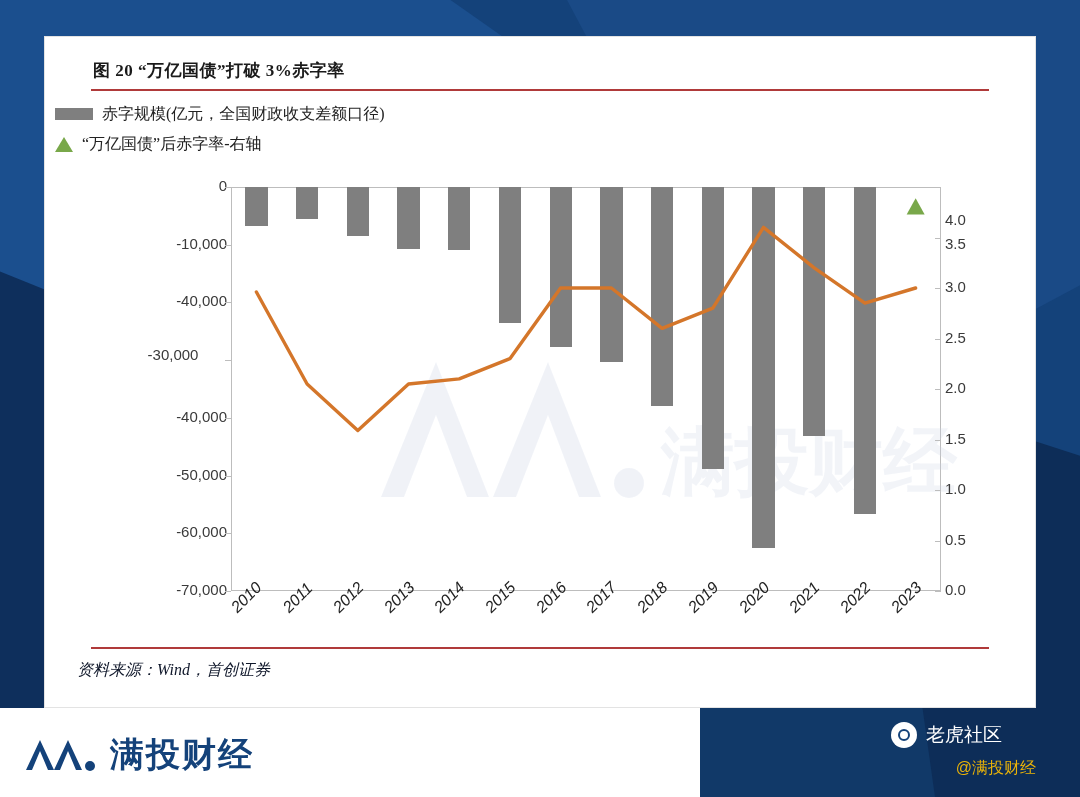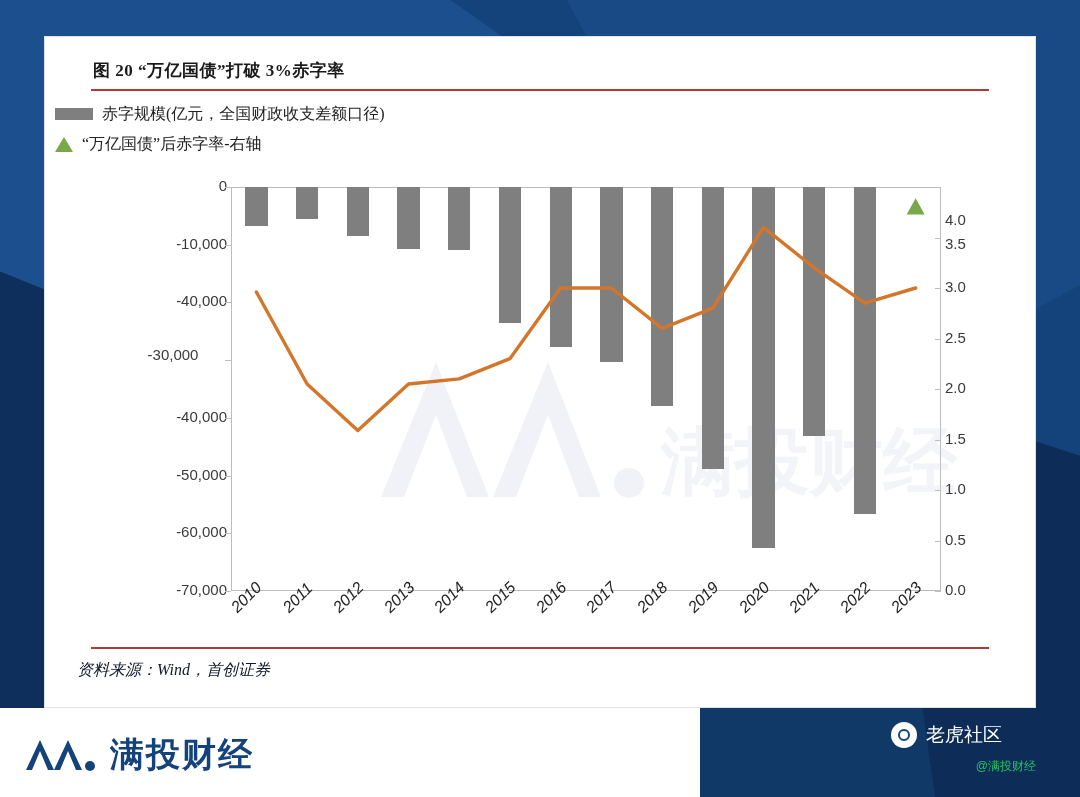--- a/index.html
+++ b/index.html
@@ -79,21 +79,21 @@
   .foot-logo-text{position:absolute;left:110px;top:24px;font-size:34px;font-weight:bold;color:#14427a;
     font-family:"Liberation Sans","DejaVu Sans",sans-serif;letter-spacing:2px;}
   .foot-mark{position:absolute;left:24px;top:26px;width:74px;height:40px;}
   .foot-right{position:absolute;right:0;bottom:0;width:380px;height:89px;}
   .tiger-pill{position:absolute;right:78px;top:14px;display:flex;align-items:center;}
   .tiger-ic{width:26px;height:26px;border-radius:50%;background:#ffffff;margin-right:9px;
     position:relative;}
   .tiger-ic:after{content:"";position:absolute;left:7px;top:7px;width:12px;height:12px;
     border-radius:50%;border:2px solid #14427a;box-sizing:border-box;}
   .tiger-txt{color:#ffffff;font-size:19px;font-family:"Liberation Sans","DejaVu Sans",sans-serif;}
-  .handle{position:absolute;right:44px;top:50px;color:#22c55e;font-size:12px;
+  .handle{position:absolute;right:44px;top:50px;color:#eab308;font-size:16px;
     font-family:"Liberation Sans","DejaVu Sans",sans-serif;}
 </style>
 </head>
 <body>
 
 <div class="bg">
   <div class="tri1"></div>
   <div class="tri2"></div>
   <div class="tri3"></div>
   <div class="tri4"></div>

